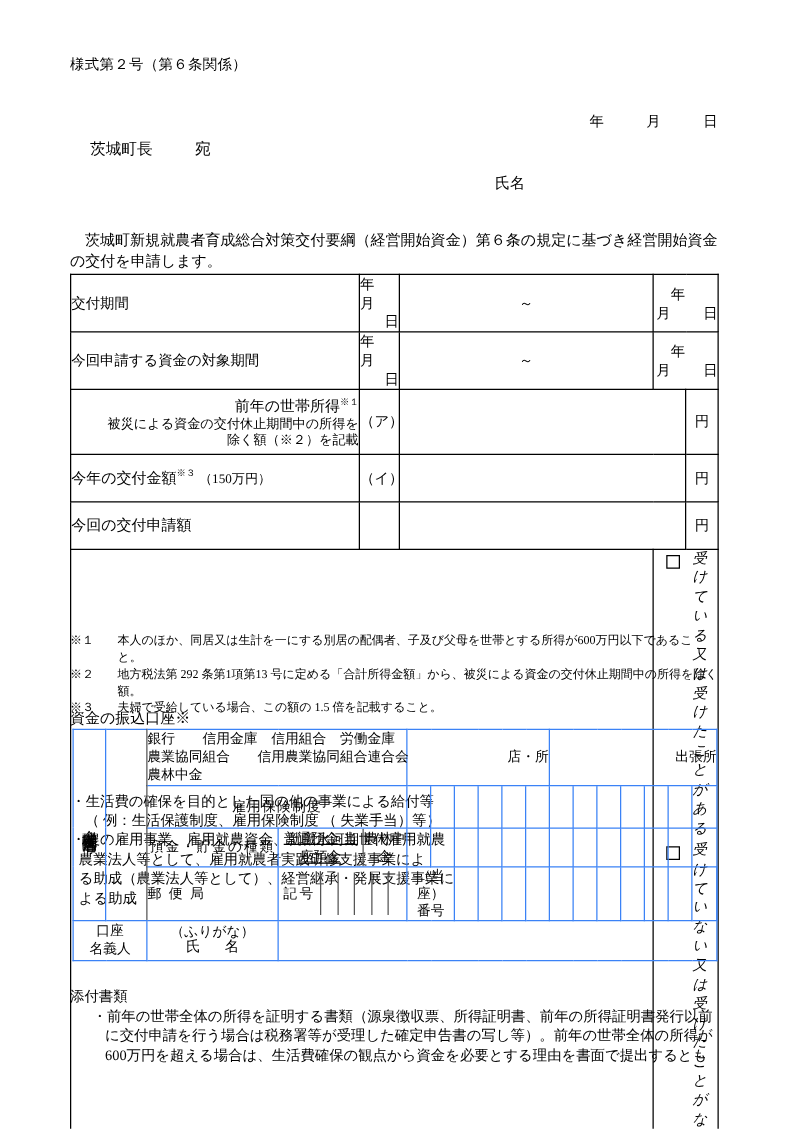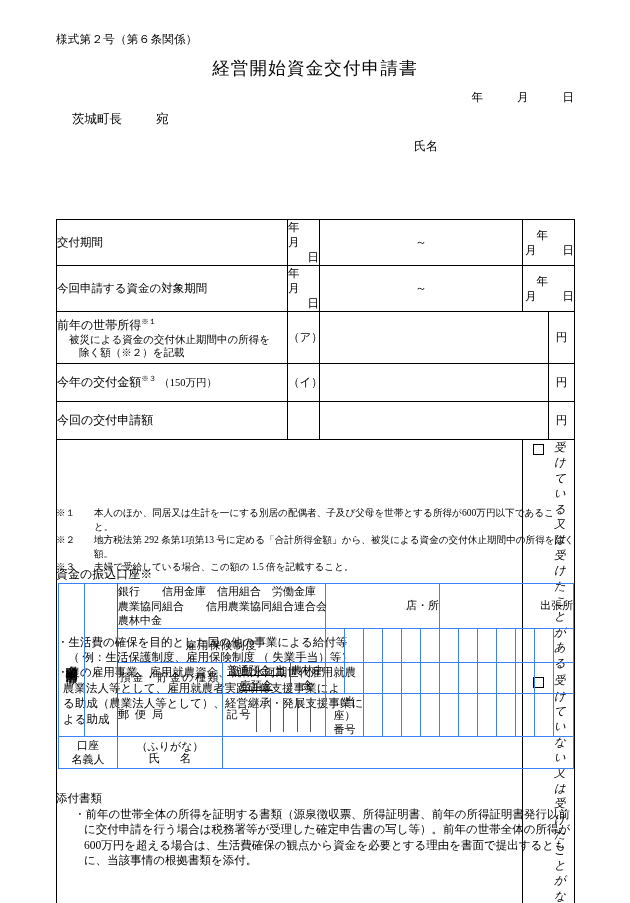--- a/index.html
+++ b/index.html
@@ -20,21 +20,21 @@
     position: relative;
     width: 630px;
     height: 903px;
     box-sizing: border-box;
   }
 
   
   .form-no {
     position: absolute;
     left: 56px;
-    top: 32px;
+    top: 44px;
     font-size: 11.5px;
     letter-spacing: 0.3px;
     white-space: nowrap;
   }
   .doc-title {
     position: absolute;
     left: 0;
     right: 0;
     top: 56px;
     text-align: center;
@@ -57,21 +57,21 @@
     position: absolute;
     left: 72px;
     top: 111px;
     font-size: 12.5px;
     white-space: nowrap;
   }
   .addressee .to { margin-left: 34px; }
 
   .name-line {
     position: absolute;
-    left: 414px;
+    left: 396px;
     top: 138px;
     font-size: 12px;
     white-space: nowrap;
   }
 
   .intro {
     position: absolute;
     left: 56px;
     top: 184px;
     width: 518px;
@@ -160,20 +160,21 @@
     font-size: 7.5px;
     vertical-align: super;
   }
   .small-note {
     font-size: 10.5px;
   }
   .sub-line {
     display: block;
     font-size: 10.5px;
     line-height: 13.5px;
+    text-align: right;
   }
   .ind1 { padding-left: 12px; }
   .ind2 { padding-left: 22px; }
 
   
   .benefit-left {
     padding: 4px 4px 4px 6px;
     font-size: 11.5px;
     line-height: 15.4px;
     vertical-align: top;
@@ -319,32 +320,34 @@
   .attach .body .ln { display: block; }
   .attach .body .ln.i { padding-left: 10px; }
 </style>
 </head>
 <body>
 
 <div class="page">
 
   <div class="form-no">様式第２号（第６条関係）</div>
 
-  <div class="doc-title">経営開始資金交付申請書</div>
 
   <div class="date-line">
     <span class="y">年</span><span class="m">月</span><span class="d">日</span>
   </div>
 
   <div class="addressee">
     <span>茨城町長</span><span class="to">宛</span>
   </div>
 
   <div class="name-line">氏名</div>
 
+  <div class="intro">
+    <span class="indent">茨城町新規就農者育成総合対策交付要綱（経営開始資金）第６条の規定に基づき経営</span><span>開始資金の交付を申請します。</span>
+  </div>
 
   <table class="main-table">
     <colgroup>
       <col style="width:231px">
       <col style="width:32px">
       <col style="width:203px">
       <col style="width:26px">
       <col style="width:26px">
     </colgroup>
     <tbody>
@@ -617,17 +620,16 @@
       </tr>
     </tbody>
   </table>
 
   <div class="attach">
     <span class="head">添付書類</span>
     <span class="body">
       <span class="ln">・前年の世帯全体の所得を証明する書類（源泉徴収票、所得証明書、前年の所得証明書発行以前</span>
       <span class="ln i">に交付申請を行う場合は税務署等が受理した確定申告書の写し等）。前年の世帯全体の所得が</span>
       <span class="ln i">600万円を超える場合は、生活費確保の観点から資金を必要とする理由を書面で提出するとも</span>
-      <span class="ln i">に、当該事情の根拠書類を添付。</span>
     </span>
   </div>
 
 </div>
 
 </body></html>

